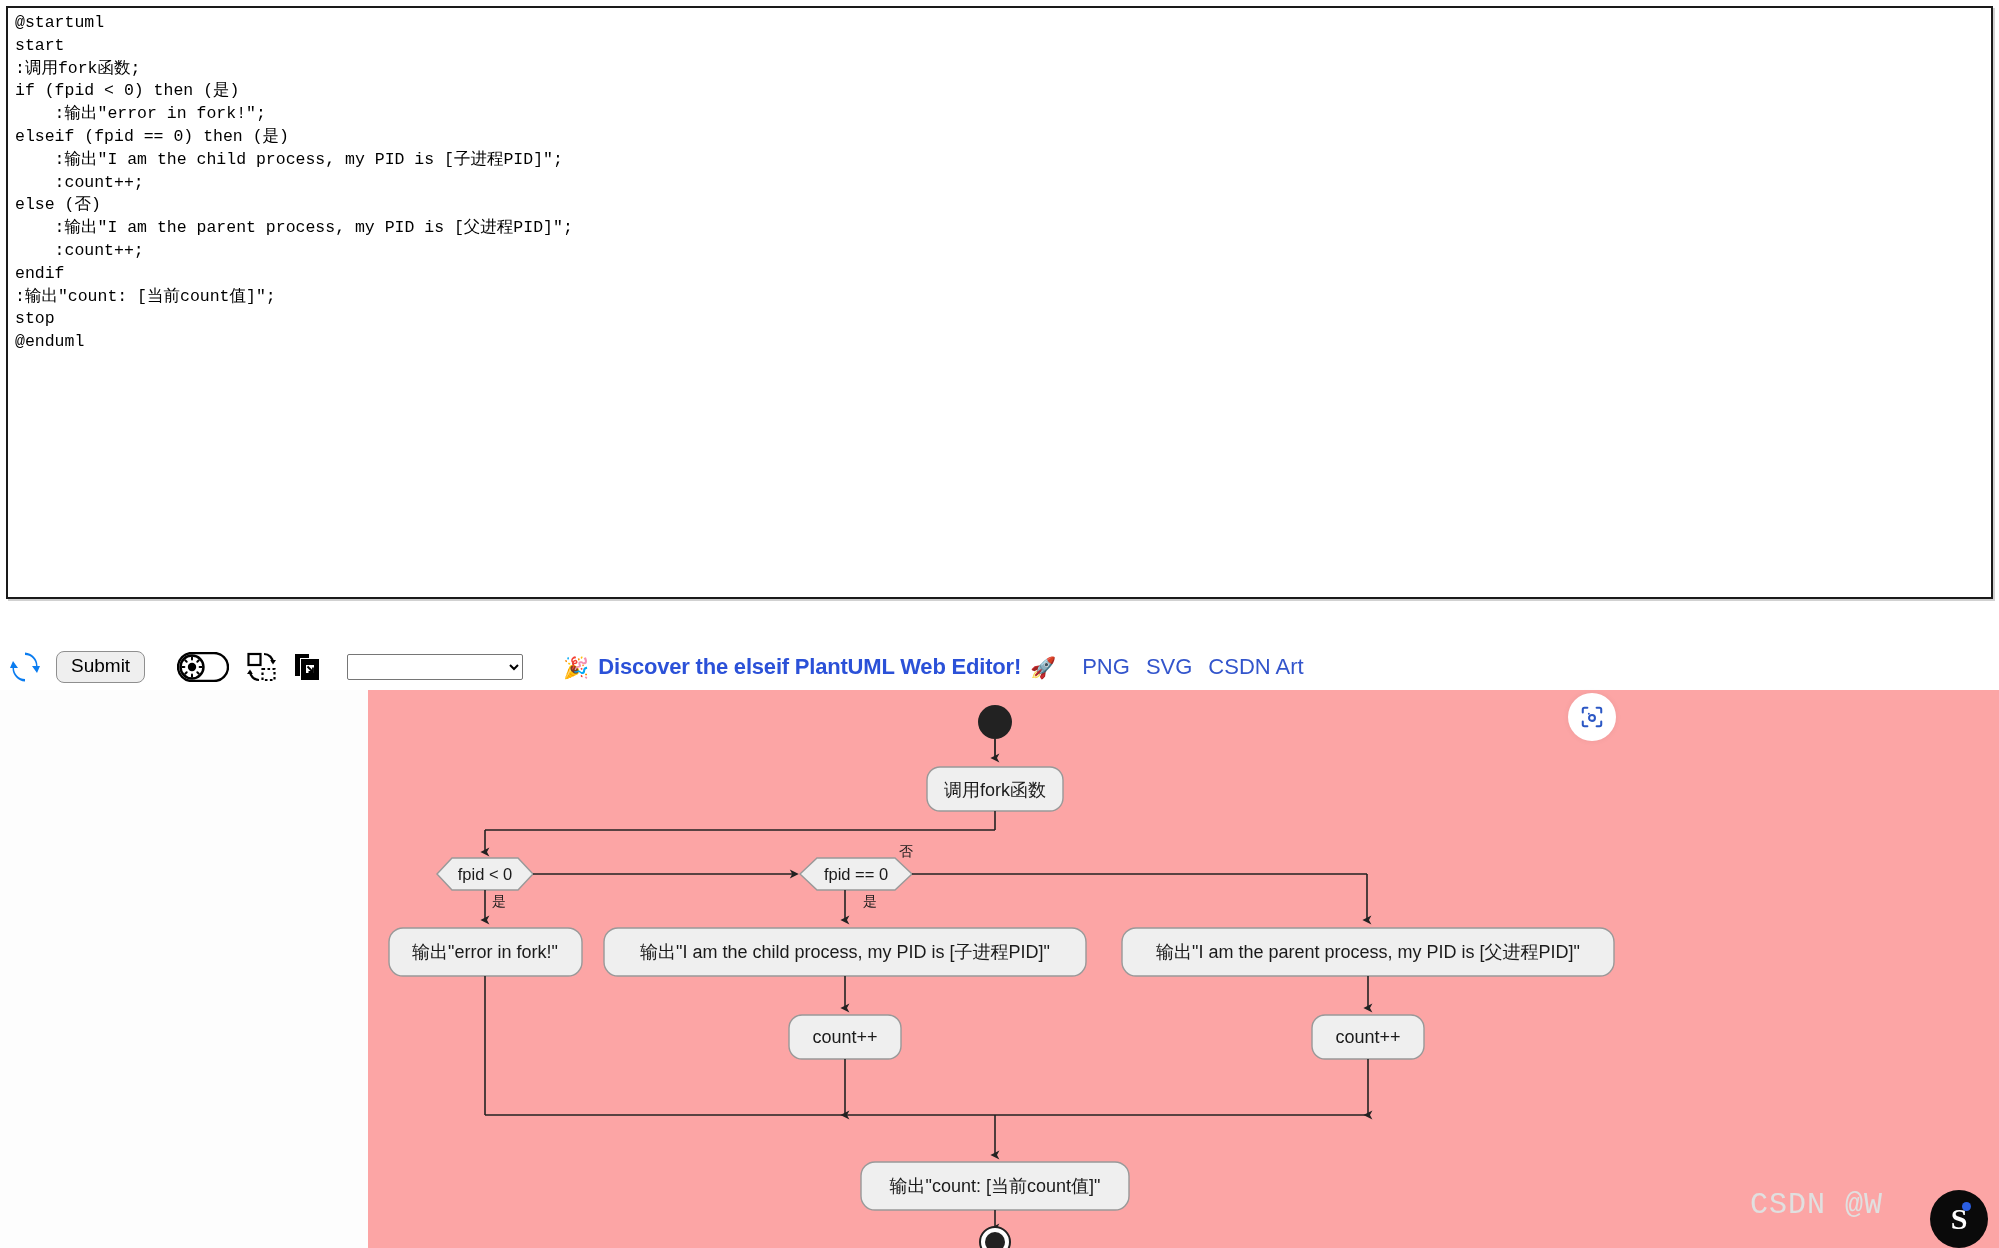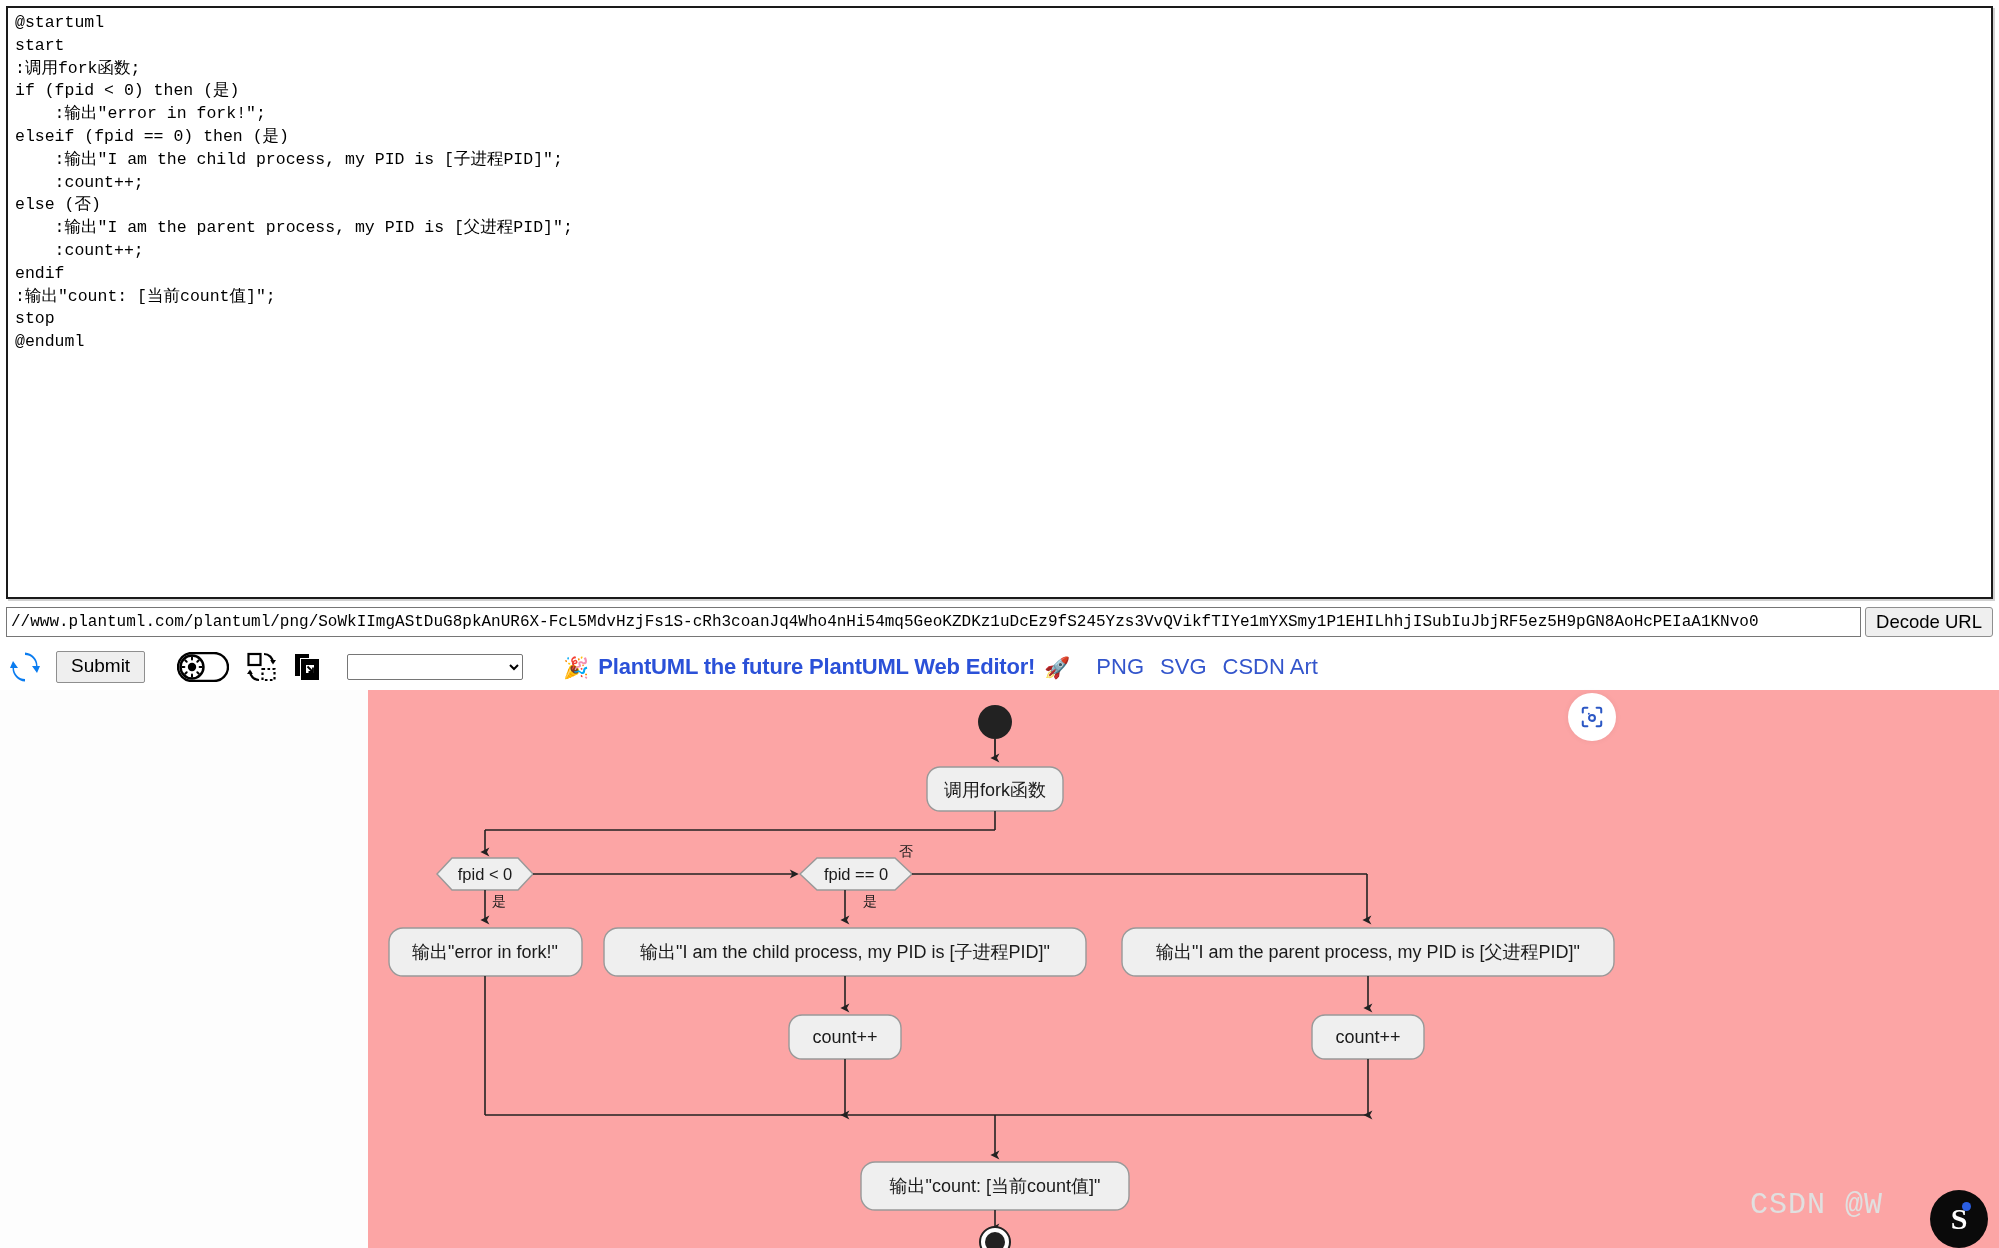--- a/index.html
+++ b/index.html
@@ -65,21 +65,21 @@
   }
 
   
   .toolbar {
     position: absolute; left: 6px; top: 645px;
     width: 1987px; height: 44px;
     display: flex; align-items: center; gap: 0;
   }
   .refresh-icon { width: 30px; height: 32px; margin-left: 4px; margin-right: 16px; cursor: pointer; }
   .submit-btn {
-    border: 1px solid #8f8f8f; border-radius: 2px;
+    border: 1px solid #8f8f8f; border-radius: 8px;
     background: #efefef; color: #000;
     font-family: "Liberation Sans", sans-serif;
     font-size: 19px; padding: 3px 14px 5px; cursor: pointer;
     margin-right: 32px;
   }
   .toggle-icon { width: 52px; height: 30px; margin-right: 18px; cursor: pointer; }
   .copy-icon { width: 30px; height: 30px; margin-right: 16px; cursor: pointer; }
   .dup-icon { width: 28px; height: 30px; margin-right: 26px; cursor: pointer; }
   .tb-select {
     width: 176px; height: 26px;
@@ -153,24 +153,20 @@
     :count++;
 else (否)
     :输出"I am the parent process, my PID is [父进程PID]";
     :count++;
 endif
 :输出"count: [当前count值]";
 stop
 @enduml</textarea>
   </div>
 
-  <div class="url-row">
-    <input class="url-input" type="text" value="//www.plantuml.com/plantuml/png/SoWkIImgAStDuG8pkAnUR6X-FcL5MdvHzjFs1S-cRh3coanJq4Who4nHi54mq5GeoKZDKz1uDcEz9fS245Yzs3VvQVikfTIYe1mYXSmy1P1EHILhhjISubIuJbjRF5ez5H9pGN8AoHcPEIaA1KNvo0" style="">
-    <button class="decode-btn">Decode URL</button>
-  </div>
 
   <div class="toolbar">
 
     <span class="refresh-icon">
       <svg viewBox="0 0 30 32" width="30" height="32">
         <path d="M15 4 A11 11 0 0 1 26 15 L22 15 L27 22 L30 15 L27.5 15
                  A13.5 13.5 0 0 0 15 1.5 Z" fill="#0a7cf0"></path>
         <path d="M15 28 A11 11 0 0 1 4 17 L8 17 L3 10 L0 17 L2.5 17
                  A13.5 13.5 0 0 0 15 30.5 Z" fill="#0a7cf0"></path>
       </svg>
@@ -215,21 +211,21 @@
         <path d="M14.5 14.5 L20 20 M20 15.5 V20 H15.5" stroke="#000" stroke-width="1.8" fill="none"></path>
       </svg>
     </span>
 
     <select class="tb-select">
       <option></option>
     </select>
 
     <span class="promo">
       <span class="emoji">🎉</span>
-      <span class="promo-text">PlantUML the future PlantUML Web Editor!</span>
+      <span class="promo-text">Discover the elseif PlantUML Web Editor!</span>
       <span class="emoji">🚀</span>
     </span>
 
     <span class="fmt-links">
       <a class="fmt-link" href="#">PNG</a>
       <a class="fmt-link" href="#">SVG</a>
       <a class="fmt-link" href="#">CSDN Art</a>
     </span>
   </div>
 

